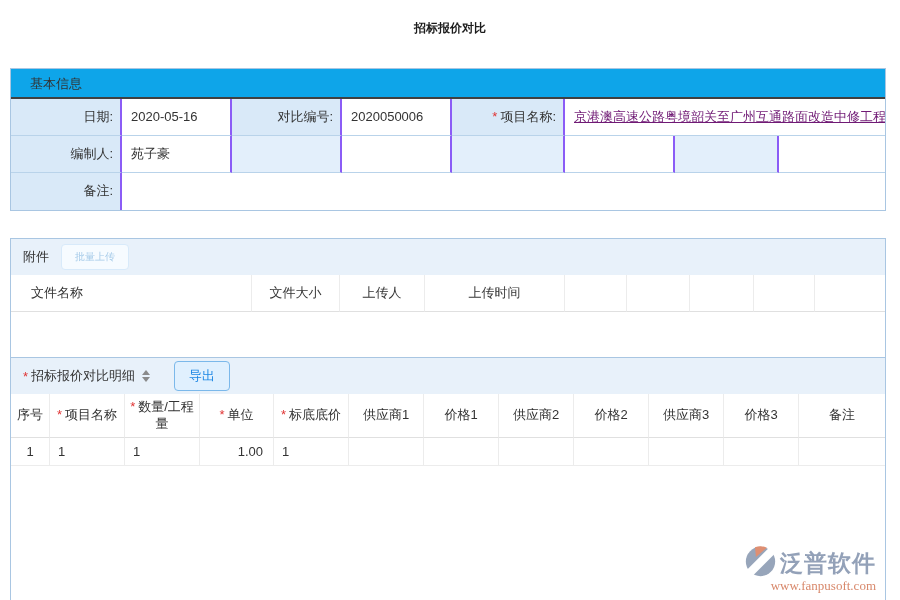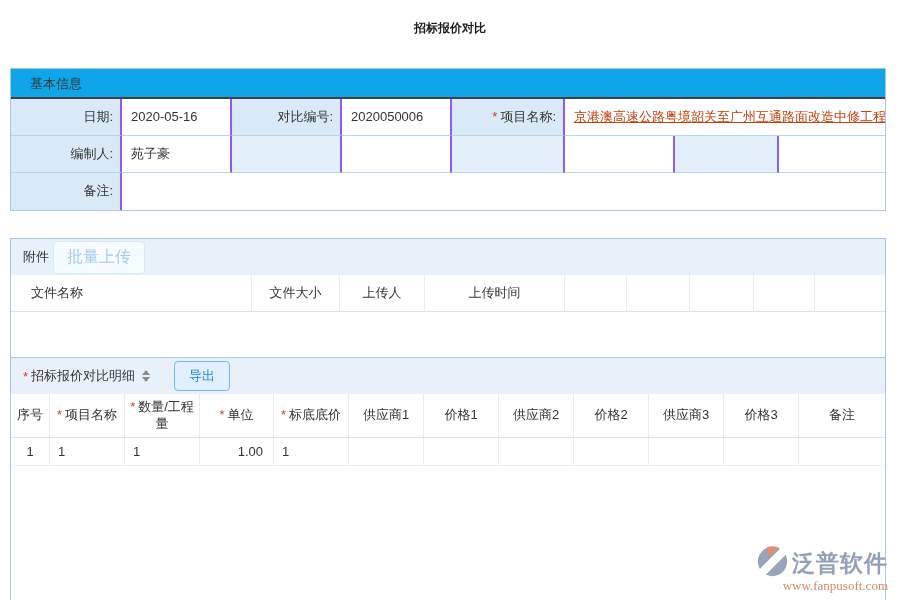--- a/index.html
+++ b/index.html
@@ -32,30 +32,30 @@
     height: 37px; line-height: 36px; overflow: hidden; white-space: nowrap;
   }
   .bi-cell.last-col { border-right: 0; }
   .bi-cell.last-row { border-bottom: 0; }
   .bi-label { background: #d9e9f8; text-align: right; padding-right: 7px; }
   .bi-label-alt { background: #e3effb; }
   .bi-value { background: #fff; padding-left: 9px; }
   .span3 { grid-column: span 3; }
   .span7 { grid-column: span 7; }
   .star { color: #e03434; margin-right: 3px; }
-  a.project-link { color: #c2410c; text-decoration: underline; }
+  a.project-link { color: #701a75; text-decoration: underline; }
   
   .bar {
     height: 36px; background: #e8f1fa; display: flex; align-items: center;
     padding-left: 12px;
   }
   .btn-upload {
-    margin-left: 4px; padding: 5px 13px; background: #f6fbff;
+    margin-left: 12px; padding: 5px 13px; background: #f6fbff;
     border: 1px solid #d8eafa; border-radius: 4px; color: #a6cbe9;
-    font-size: 16px; cursor: pointer; font-family: inherit; text-align: center;
+    font-size: 10px; cursor: pointer; font-family: inherit; text-align: center;
   }
   .btn-export {
     margin-left: 14px; padding: 5px 14px; background: #e0f0fe;
     border: 1px solid #7bb8ea; border-radius: 4px; color: #1d87e4;
     font-size: 13px; cursor: pointer; font-family: inherit;
   }
   
   .sec-att { top: 238px; height: 125px; }
   .att-grid { display: grid; grid-template-columns: 241px 88px 85px 140px 62px 63px 64px 61px 1fr; }
   .att-th {
@@ -79,21 +79,21 @@
   .det-td {
     height: 28px; line-height: 27px;
     border-right: 1px solid #ececec; border-bottom: 1px solid #ececec; background: #fff;
     overflow: hidden; white-space: nowrap;
   }
   .last-col { border-right: 0 !important; }
   .td-center { text-align: center; }
   .td-left { padding-left: 8px; }
   .td-right { text-align: right; padding-right: 10px; }
   
-  .watermark { position: absolute; right: 12px; bottom: 6px; display: flex; flex-direction: column; align-items: flex-end; }
+  .watermark { position: absolute; right: 24px; bottom: 6px; display: flex; flex-direction: column; align-items: flex-end; }
   .wm-top { display: flex; align-items: center; gap: 3px; }
   .wm-brand { font-size: 23px; font-weight: bold; color: #93a1b8; letter-spacing: 1px; }
   .wm-url { font-size: 13px; color: #d8886b; font-family: "Liberation Serif", "DejaVu Serif", serif; margin-top: -3px; }
 </style>
 </head>
 <body>
 
 <div class="page-title">招标报价对比</div>
 
 <div class="section sec-basic">

